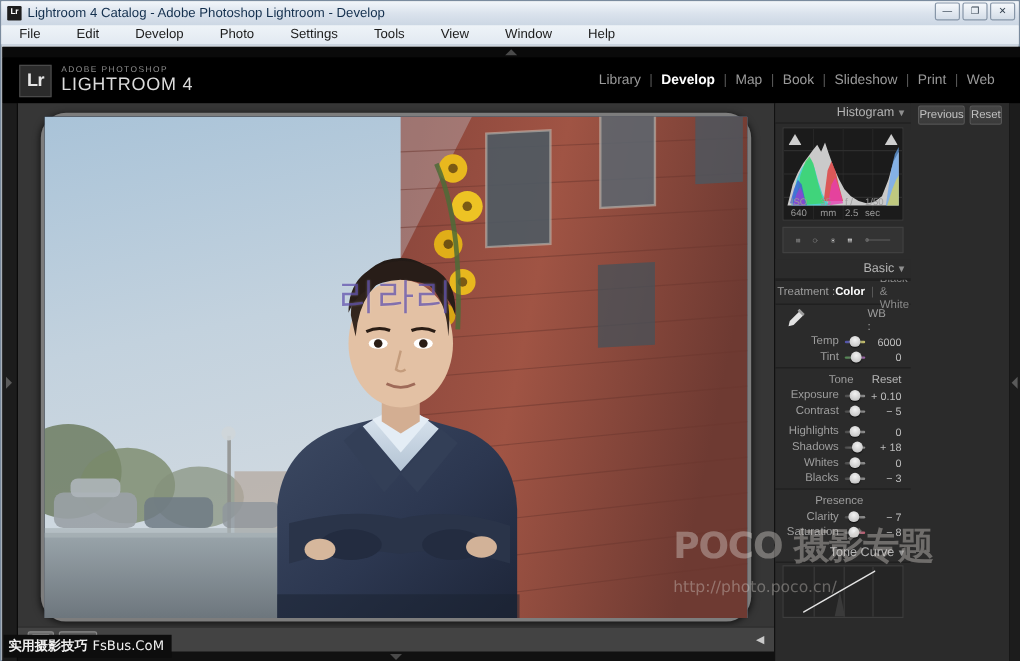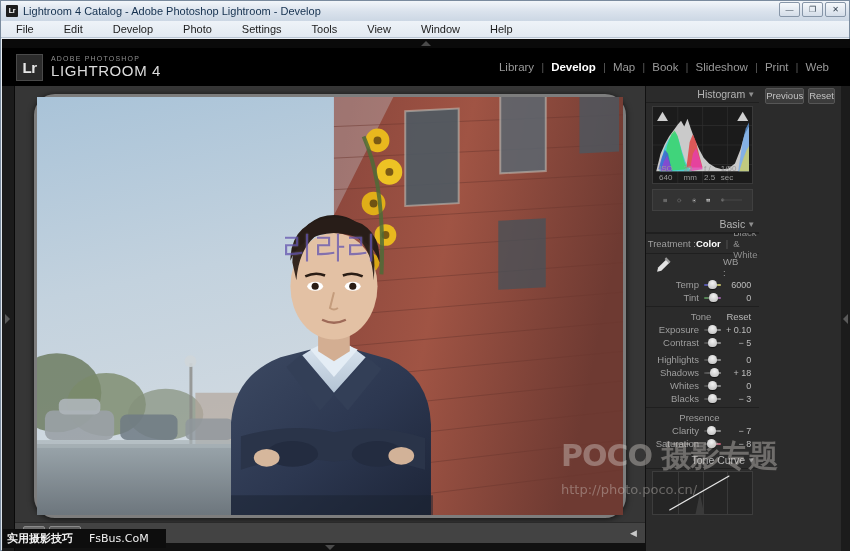--- a/index.html
+++ b/index.html
@@ -272,22 +272,22 @@
     position: absolute; left: 560px; top: 440px; pointer-events: none;
     color: rgba(216,210,205,0.40); line-height: 1;
     font-family: "DejaVu Sans", sans-serif; z-index: 40;
   }
   .poco-wm .big { font-size: 30px; font-weight: bold; letter-spacing: -1px; }
   .poco-wm .url { font-size: 13px; margin-top: 12px; color: rgba(216,210,205,0.38); }
 
   .fsbus-wm {
     position: absolute; left: 2px; bottom: 2px; z-index: 50;
     background: #0d0d0d; color: #f0f0f0; font-size: 11px;
-    padding: 2px 17px 2px 4px; font-family: "DejaVu Sans", sans-serif;
-    display: flex; align-items: center; gap: 16px;
+    padding: 2px 6px 2px 4px; font-family: "DejaVu Sans", sans-serif;
+    display: flex; align-items: center; gap: 4px;
   }
   .fsbus-wm .cn { font-weight: bold; }
 </style>
 </head>
 <body>
 
 <div class="win">
 
   <div class="titlebar">
     <div class="lr-mini">Lr</div>

